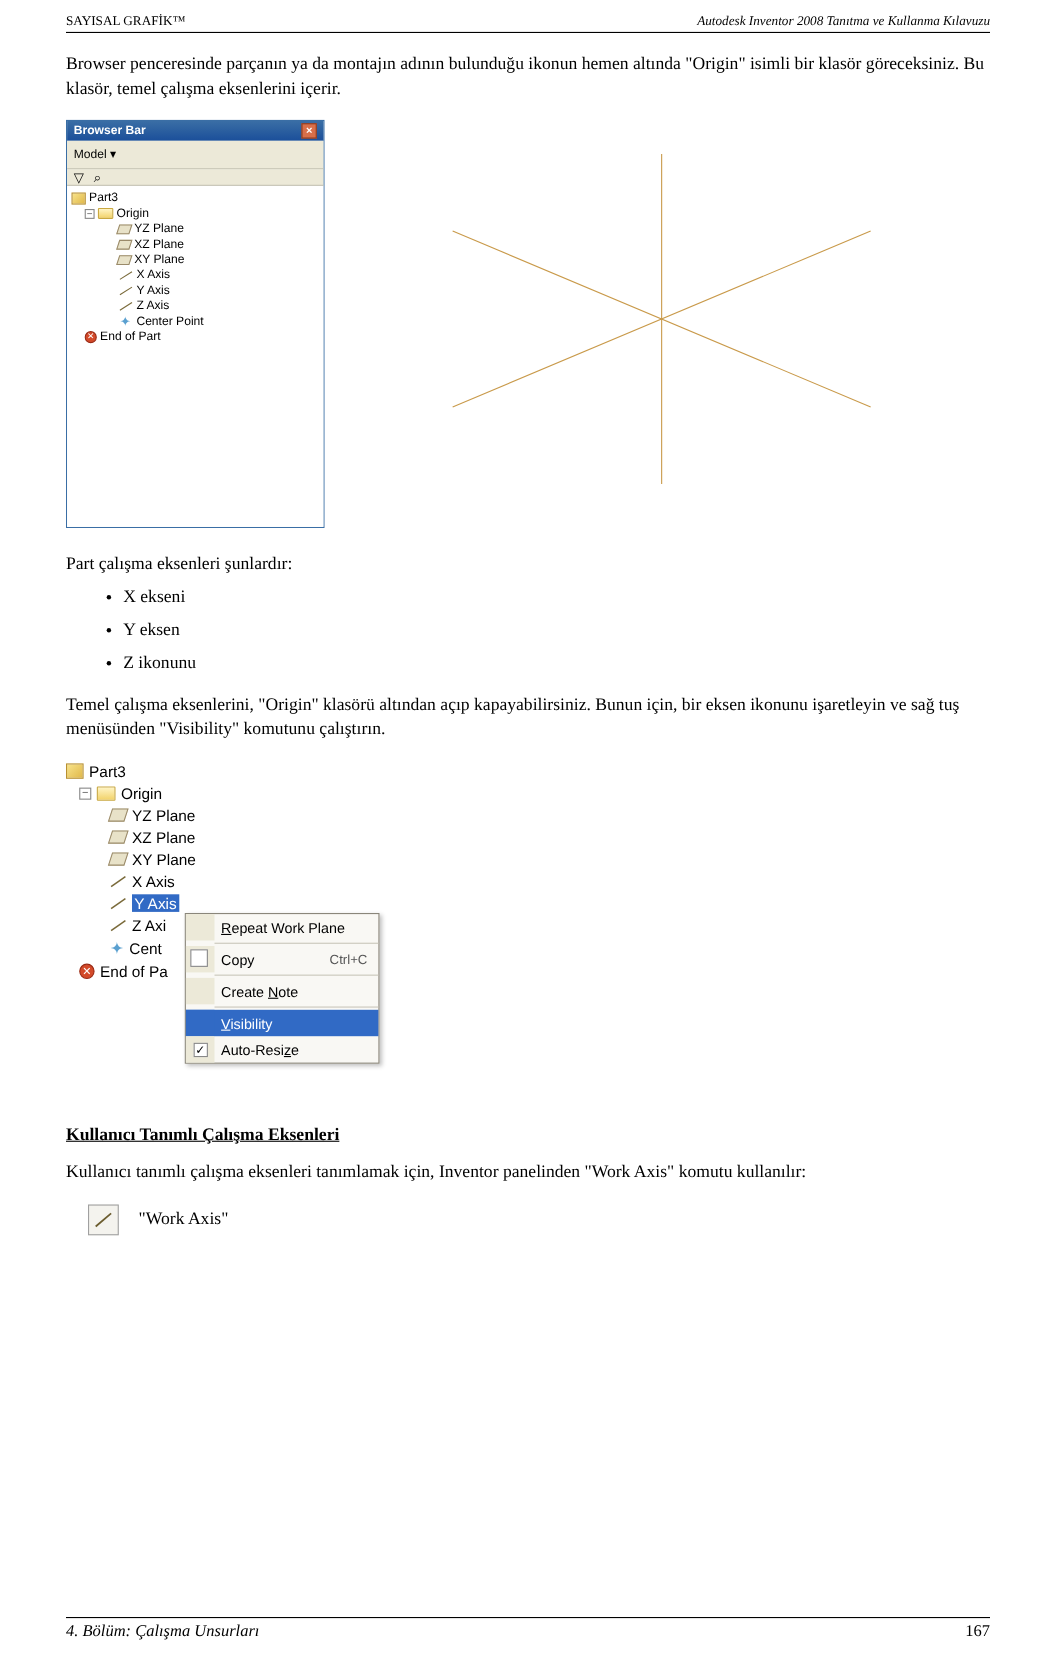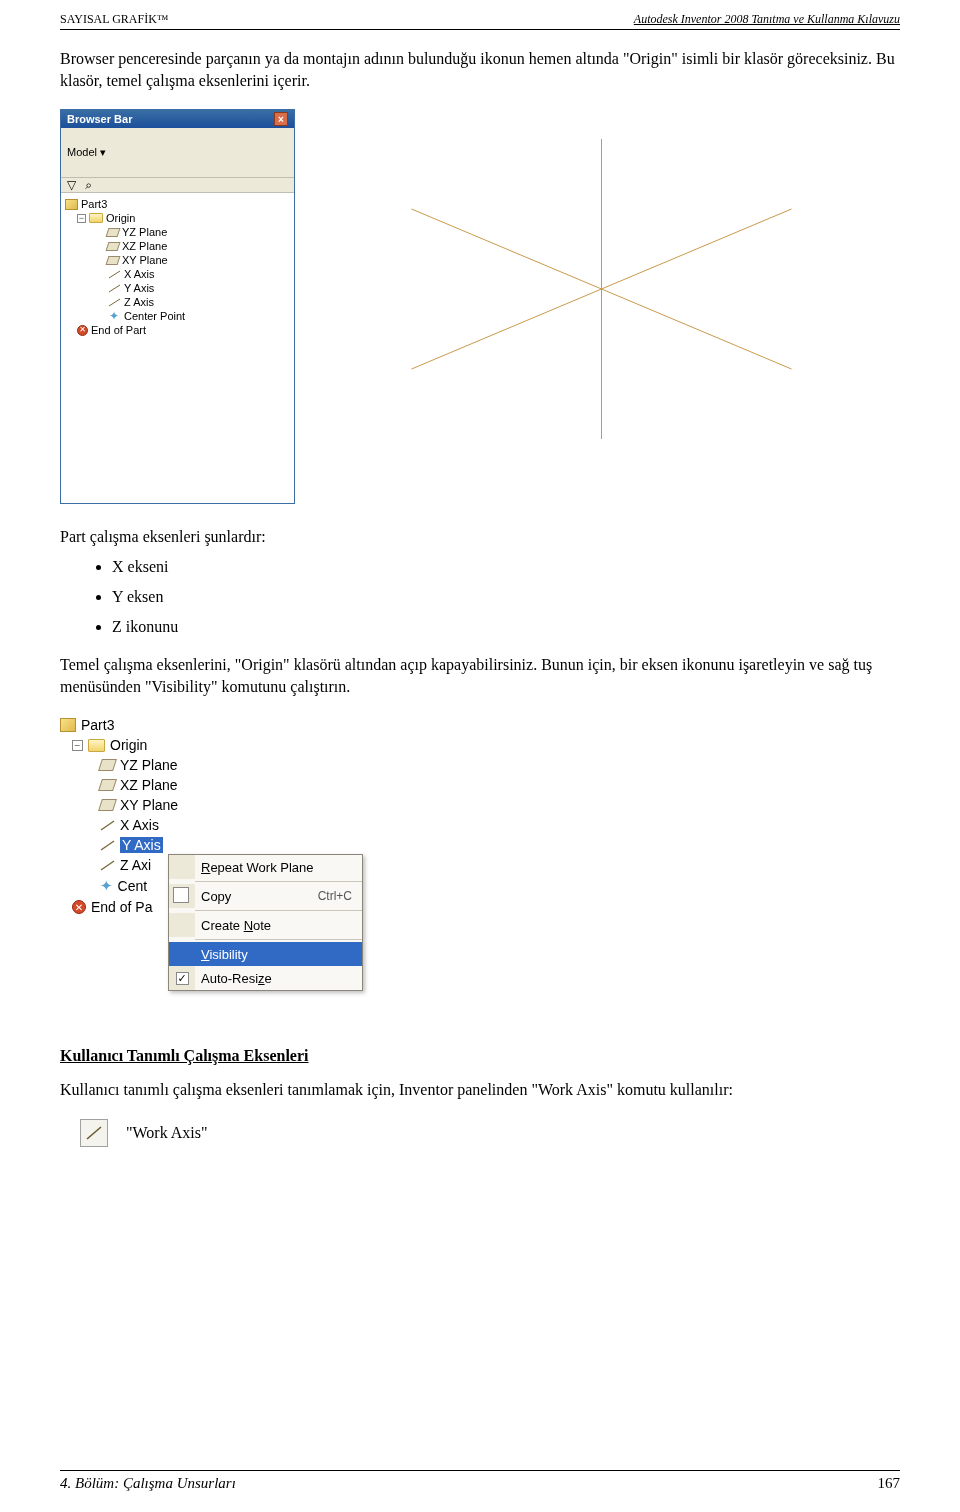--- a/index.html
+++ b/index.html
@@ -13,24 +13,24 @@
     position: relative;
     padding: 0 60px;
   }
   .header {
     display: flex;
     justify-content: space-between;
     font-size: 12px;
     padding-top: 12px;
     padding-bottom: 2px;
   }
-  .header-right { font-style: italic; text-decoration: underline; }
+  .header-right { font-style: italic; }
   .hr-top { border: none; border-top: 1px solid #000; margin-bottom: 18px; }
   .para { margin: 10px 0 18px 0; line-height: 1.35; }
-  .figure-row { display: flex; align-items: flex-start; gap: 8px; margin-bottom: 20px; }
+  .figure-row { display: flex; align-items: flex-end; gap: 8px; margin-bottom: 20px; }
   
   
   .browserbar {
     width: 235px;
     background: #fff;
     border: 1px solid #3a6ea5;
     font-family: Tahoma, Arial, sans-serif;
     font-size: 11px;
   }
   .bb-title {
@@ -47,21 +47,21 @@
     color: #fff;
     width: 14px;
     height: 14px;
     font-size: 10px;
     line-height: 13px;
     text-align: center;
     border: 1px solid #8a3a1e;
   }
   .bb-model {
     background: #ece9d8;
-    padding: 18px 6px;
+    padding: 6px 6px;
     border-bottom: 1px solid #c0beb0;
   }
   .bb-toolbar {
     background: #ece9d8;
     padding: 0px 6px;
     border-bottom: 1px solid #c0beb0;
     display: flex;
     gap: 9px;
     font-size: 12px;
   }
@@ -111,21 +111,21 @@
   }
   .tree2 .sel { color:#fff; background:#316ac5; padding:0 2px; }
   .ico2-part { background:linear-gradient(135deg,#f8e38a,#e0b84a); border:1px solid #b89030; width:16px; height:14px; }
   .ico2-folder { background:linear-gradient(180deg,#fff4c4,#f2d36b); border:1px solid #c9a840; width:17px; height:13px; border-radius:1px; }
   .ico2-plane { border:1px solid #9a8a6a; background:#e8e2c8; width:15px; height:12px; transform:skewX(-18deg); }
   .ico2-axis svg { display:block; }
   .ico2-point { color:#5aa0d0; font-size:15px; }
   .ico2-end { background:#d34a2a; border:1px solid #9a2a15; width:14px; height:14px; border-radius:50%; color:#fff; font-size:10px; line-height:13px; text-align:center; }
   
   .ctx {
-    position:absolute; left:108px; top:139px; width:195px;
+    position:absolute; left:108px; top:139px; width:177px;
     background:#f9f8f4; border:1px solid #8a867a;
     font-family: Tahoma, Arial, sans-serif;
     font-size: 13px;
     box-shadow: 2px 2px 4px rgba(0,0,0,0.25);
   }
   .ctx .iconcol { width:26px; display:inline-flex; align-items:center; justify-content:center; background:#ece9d8; height:100%; }
   .ctx .row { display:flex; align-items:center; height:24px; }
   .ctx .row .lbl { flex:1; padding:0 6px; }
   .ctx .row .shortcut { color:#555; padding-right:10px; font-size:12px; }
   .ctx .sep { height:1px; border-top:1px solid #c9c6ba; margin:2px 0 2px 26px; }

